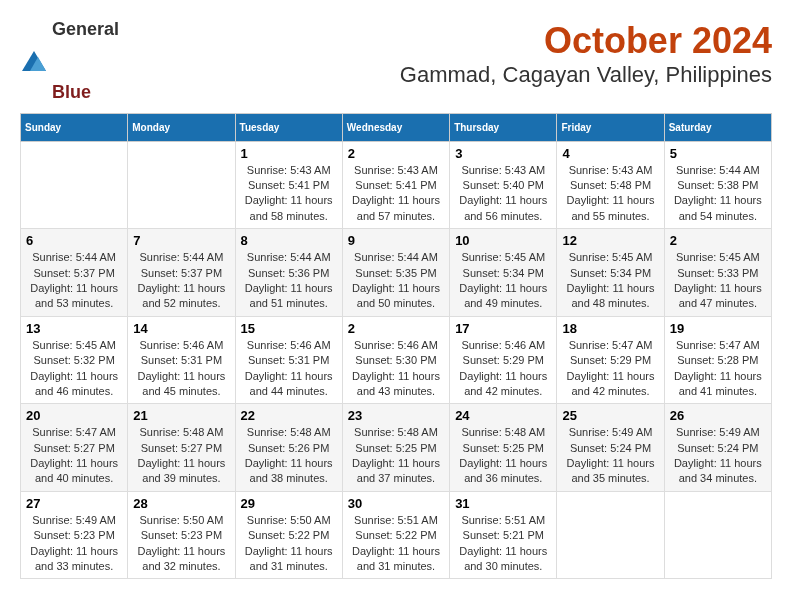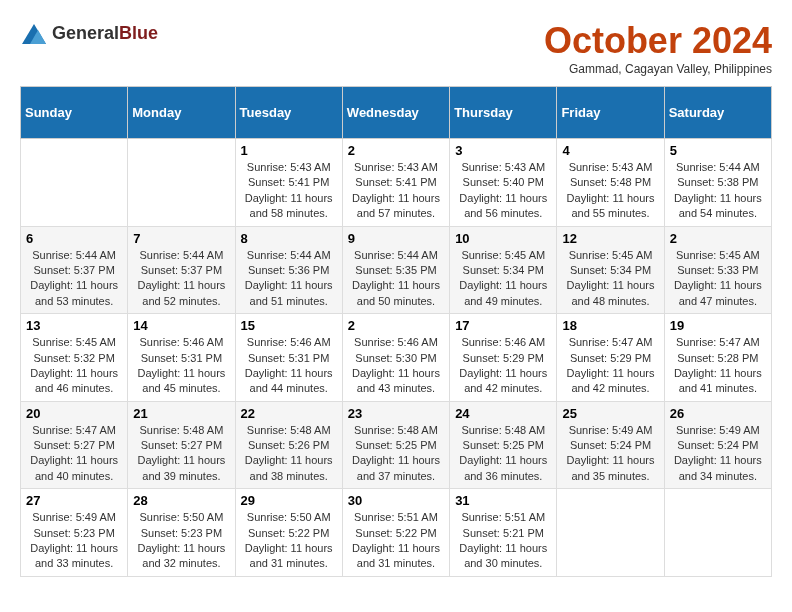--- a/index.html
+++ b/index.html
@@ -15,22 +15,23 @@
       justify-content: space-between;
       align-items: flex-start;
       margin-bottom: 10px;
     }
     .logo {
       display: flex;
       align-items: center;
     }
     .logo-text {
       display: flex;
-      flex-direction: row;
+      flex-direction: column;
       line-height: 1.1;
+      gap: 43px;
     }
     .logo-general {
       font-size: 18px;
       font-weight: bold;
       color: #333;
     }
     .logo-blue {
       font-size: 18px;
       font-weight: bold;
       color: #7f1d1d;
@@ -42,36 +43,36 @@
     }
     .title-area {
       text-align: right;
     }
     .month-title {
       font-size: 36px;
       font-weight: bold;
       color: #c2410c;
     }
     .subtitle {
-      font-size: 12px;
+      font-size: 22px;
       color: #333;
     }
     .calendar {
       width: 100%;
       border-collapse: collapse;
       font-size: 11px;
     }
     .calendar thead tr {
       background-color: #1a6faf;
       color: white;
     }
     .calendar thead th {
-      padding: 18px 4px;
+      padding: 8px 4px;
       text-align: left;
-      font-size: 13px;
+      font-size: 10px;
       font-weight: bold;
       border: 1px solid #ccc;
     }
     .calendar tbody tr {
       border-bottom: 1px solid #ddd;
     }
     .calendar tbody td {
       vertical-align: top;
       padding: 4px 5px;
       border: 1px solid #ddd;

